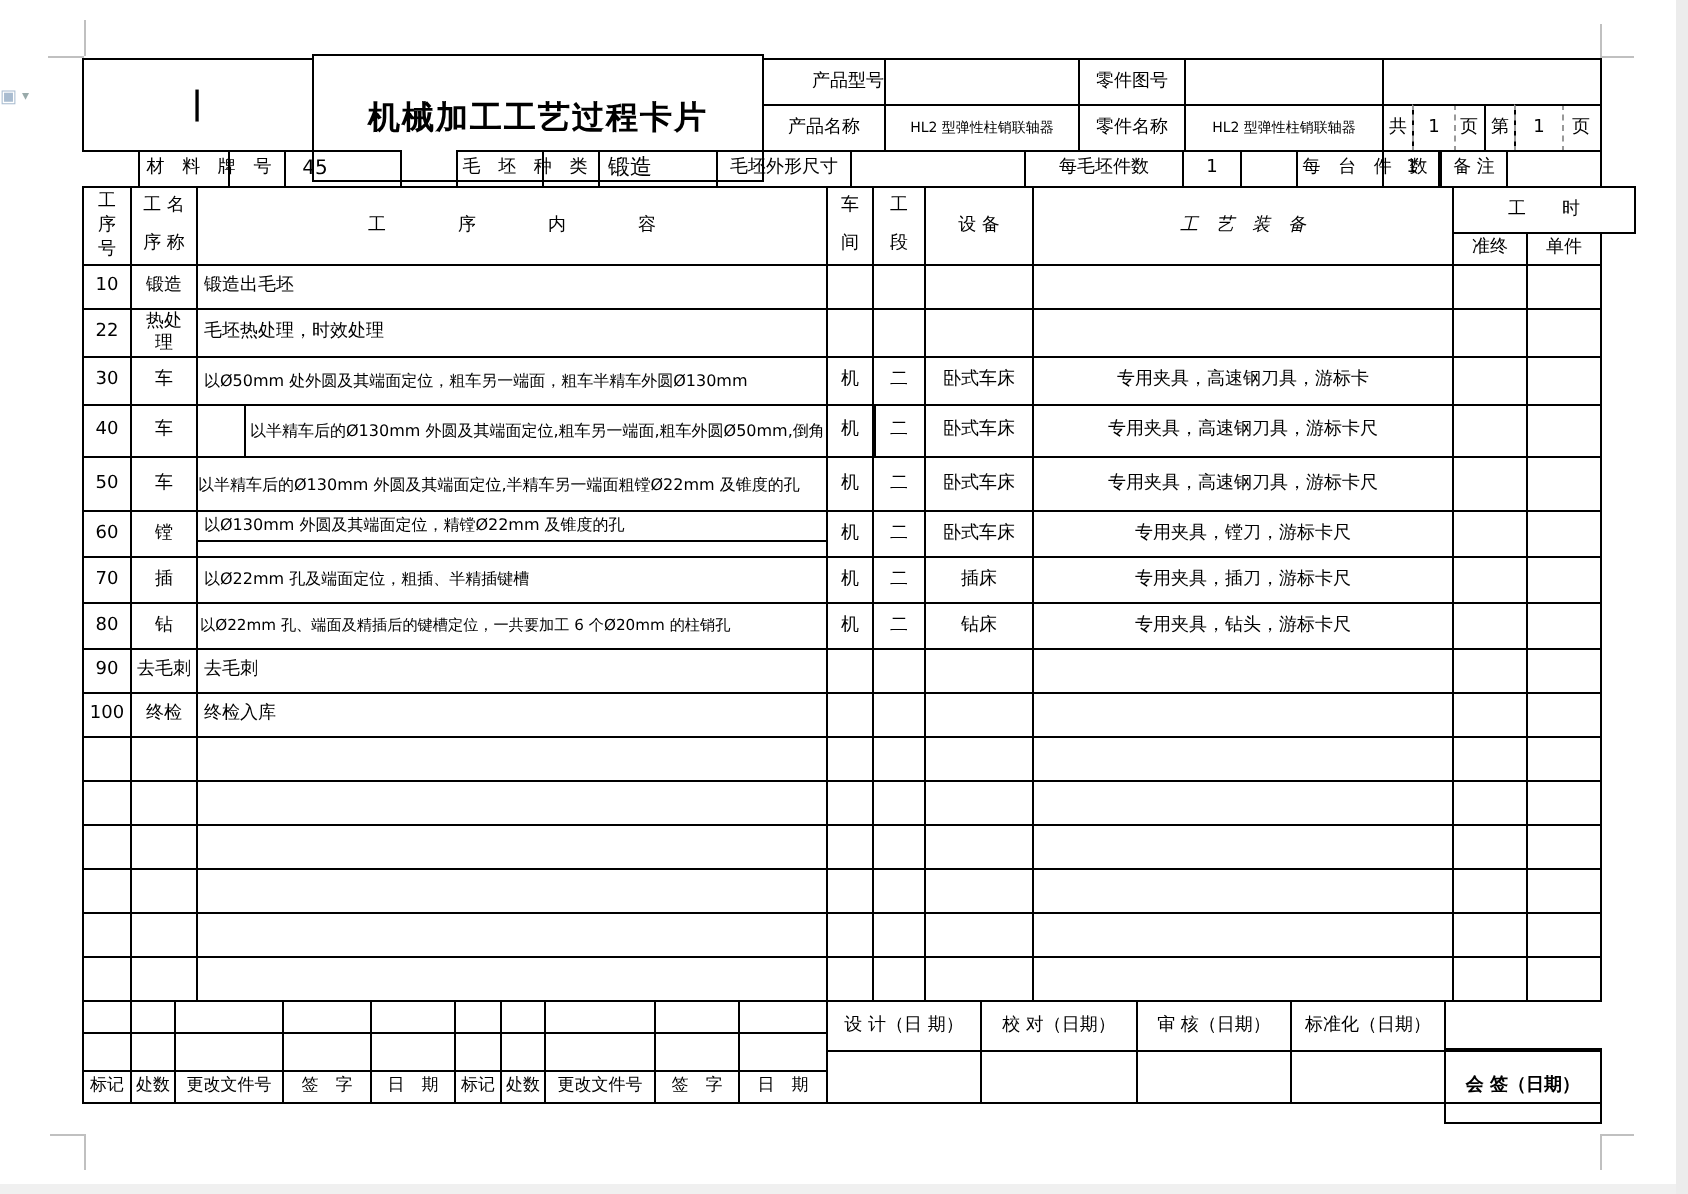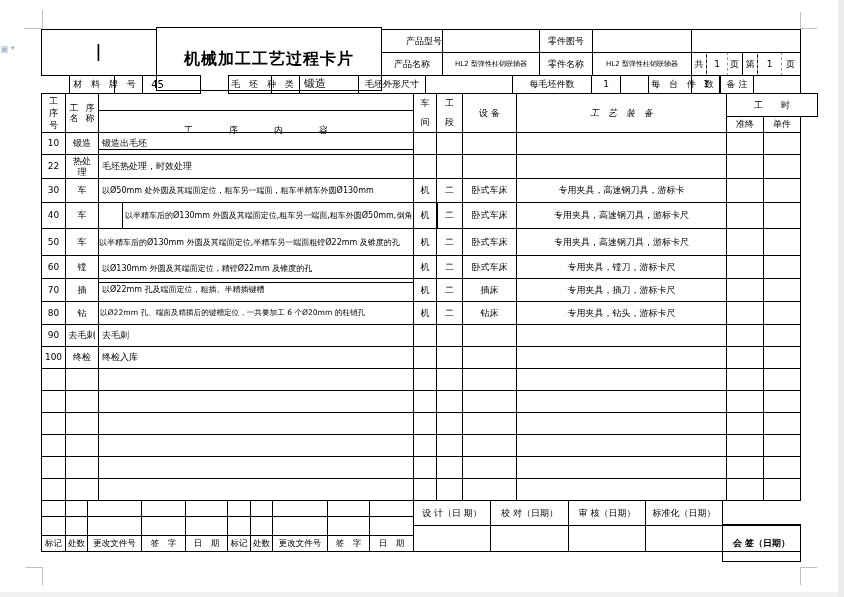--- a/index.html
+++ b/index.html
@@ -67,25 +67,25 @@
 <div class="c sp" style="left:620px;top:75px;width:72px;height:19px;">每 台 件 数</div>
 <div class="c" style="left:691px;top:75px;width:30px;height:19px;">1</div>
 <div class="c" style="left:720px;top:75px;width:34px;height:19px;">备 注</div>
 <div class="c" style="left:753px;top:75px;width:48px;height:19px;"></div>
 
 <div class="c wrap" style="left:41px;top:93px;width:25px;height:40px;flex-direction:column;line-height:12px;">
   <span>工</span>
   <span>序</span>
   <span>号</span>
 </div>
-<div class="c wrap" style="left:65px;top:93px;width:34px;height:40px;flex-direction:row;justify-content:space-around;">
+<div class="c wrap" style="left:65px;top:93px;width:34px;height:40px;flex-direction:column;justify-content:space-around;">
   <span>工 名</span>
   <span>序 称</span>
 </div>
-<div class="c" style="left:98px;top:110px;width:316px;height:40px;">工　　　　序　　　　内　　　　容</div>
+<div class="c" style="left:98px;top:93px;width:316px;height:40px;">工　　　　序　　　　内　　　　容</div>
 <div class="c wrap" style="left:413px;top:93px;width:24px;height:40px;flex-direction:column;justify-content:space-around;">
   <span>车</span>
   <span>间</span>
 </div>
 <div class="c wrap" style="left:436px;top:93px;width:27px;height:40px;flex-direction:column;justify-content:space-around;">
   <span>工</span>
   <span>段</span>
 </div>
 <div class="c" style="left:462px;top:93px;width:55px;height:40px;">设 备</div>
 <div class="c" style="left:516px;top:93px;width:211px;height:40px;font-style:italic;">工　艺　装　备</div>
@@ -138,21 +138,21 @@
 <div class="c l wrap" style="left:98px;top:228px;width:316px;height:28px;font-size:8px;line-height:11px;padding-left:0;">以半精车后的Ø130mm 外圆及其端面定位,半精车另一端面粗镗Ø22mm 及锥度的孔</div>
 <div class="c" style="left:413px;top:228px;width:24px;height:28px;">机</div>
 <div class="c" style="left:436px;top:228px;width:27px;height:28px;">二</div>
 <div class="c" style="left:462px;top:228px;width:55px;height:28px;">卧式车床</div>
 <div class="c" style="left:516px;top:228px;width:211px;height:28px;">专用夹具，高速钢刀具，游标卡尺</div>
 <div class="c" style="left:726px;top:228px;width:38px;height:28px;"></div>
 <div class="c" style="left:763px;top:228px;width:38px;height:28px;"></div>
 
 <div class="c" style="left:41px;top:255px;width:25px;height:24px;">60</div>
 <div class="c" style="left:65px;top:255px;width:34px;height:24px;">镗</div>
-<div class="c l" style="left:98px;top:255px;width:316px;height:28px;font-size:8px;">以Ø130mm 外圆及其端面定位，精镗Ø22mm 及锥度的孔</div>
+<div class="c l" style="left:98px;top:255px;width:316px;height:16px;font-size:8px;">以Ø130mm 外圆及其端面定位，精镗Ø22mm 及锥度的孔</div>
 <div class="c" style="left:413px;top:255px;width:24px;height:24px;">机</div>
 <div class="c" style="left:436px;top:255px;width:27px;height:24px;">二</div>
 <div class="c" style="left:462px;top:255px;width:55px;height:24px;">卧式车床</div>
 <div class="c" style="left:516px;top:255px;width:211px;height:24px;">专用夹具，镗刀，游标卡尺</div>
 <div class="c" style="left:726px;top:255px;width:38px;height:24px;"></div>
 <div class="c" style="left:763px;top:255px;width:38px;height:24px;"></div>
 
 <div class="c" style="left:41px;top:278px;width:25px;height:24px;">70</div>
 <div class="c" style="left:65px;top:278px;width:34px;height:24px;">插</div>
 <div class="c l" style="left:98px;top:278px;width:316px;height:24px;font-size:8px;">以Ø22mm 孔及端面定位，粗插、半精插键槽</div>

